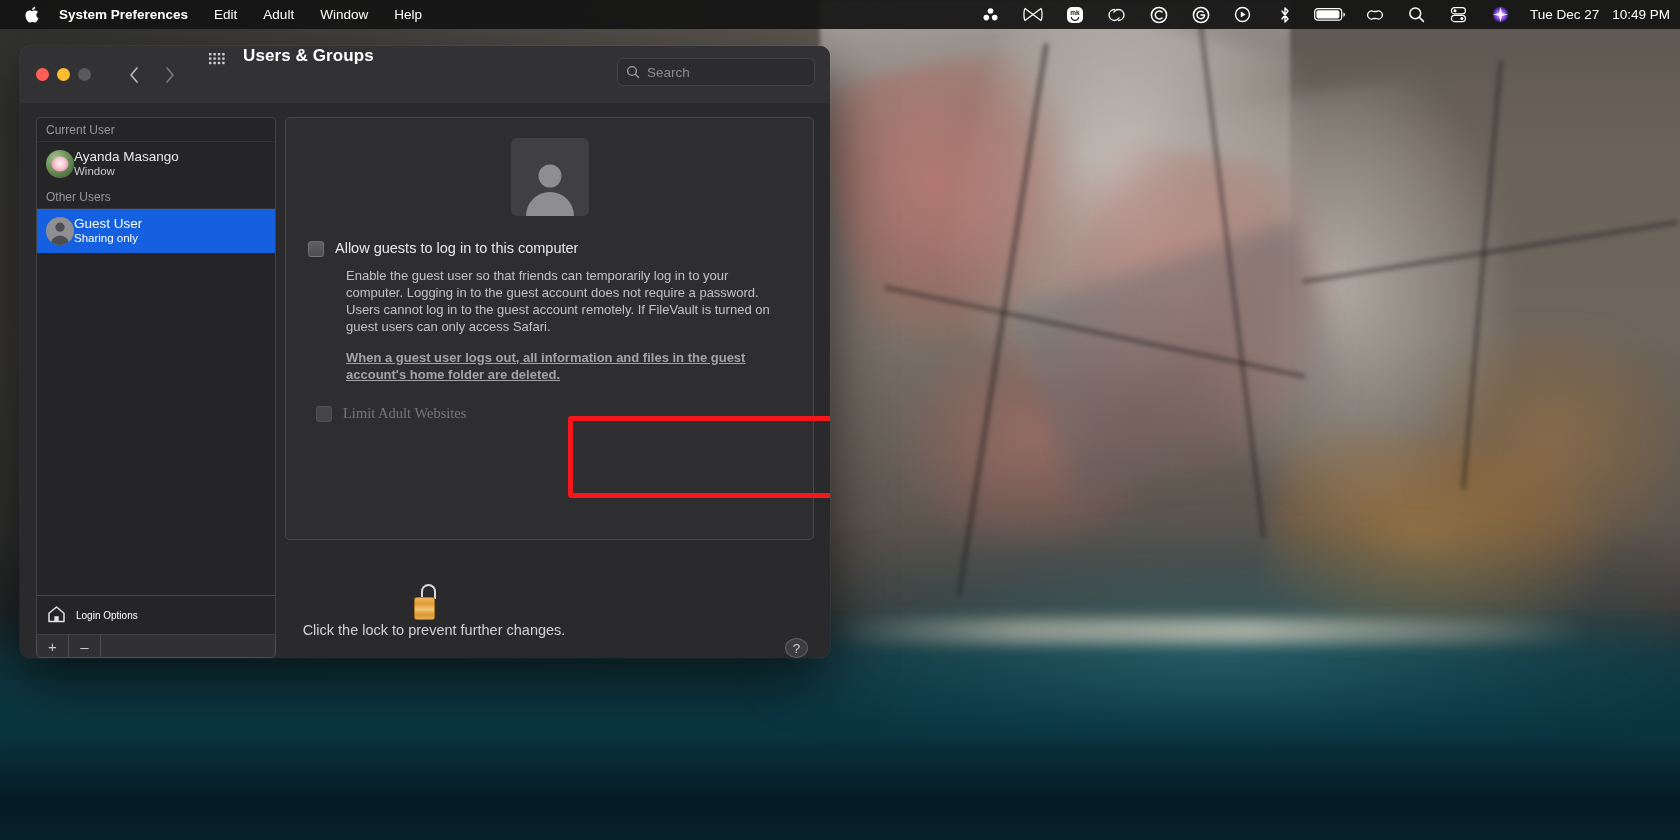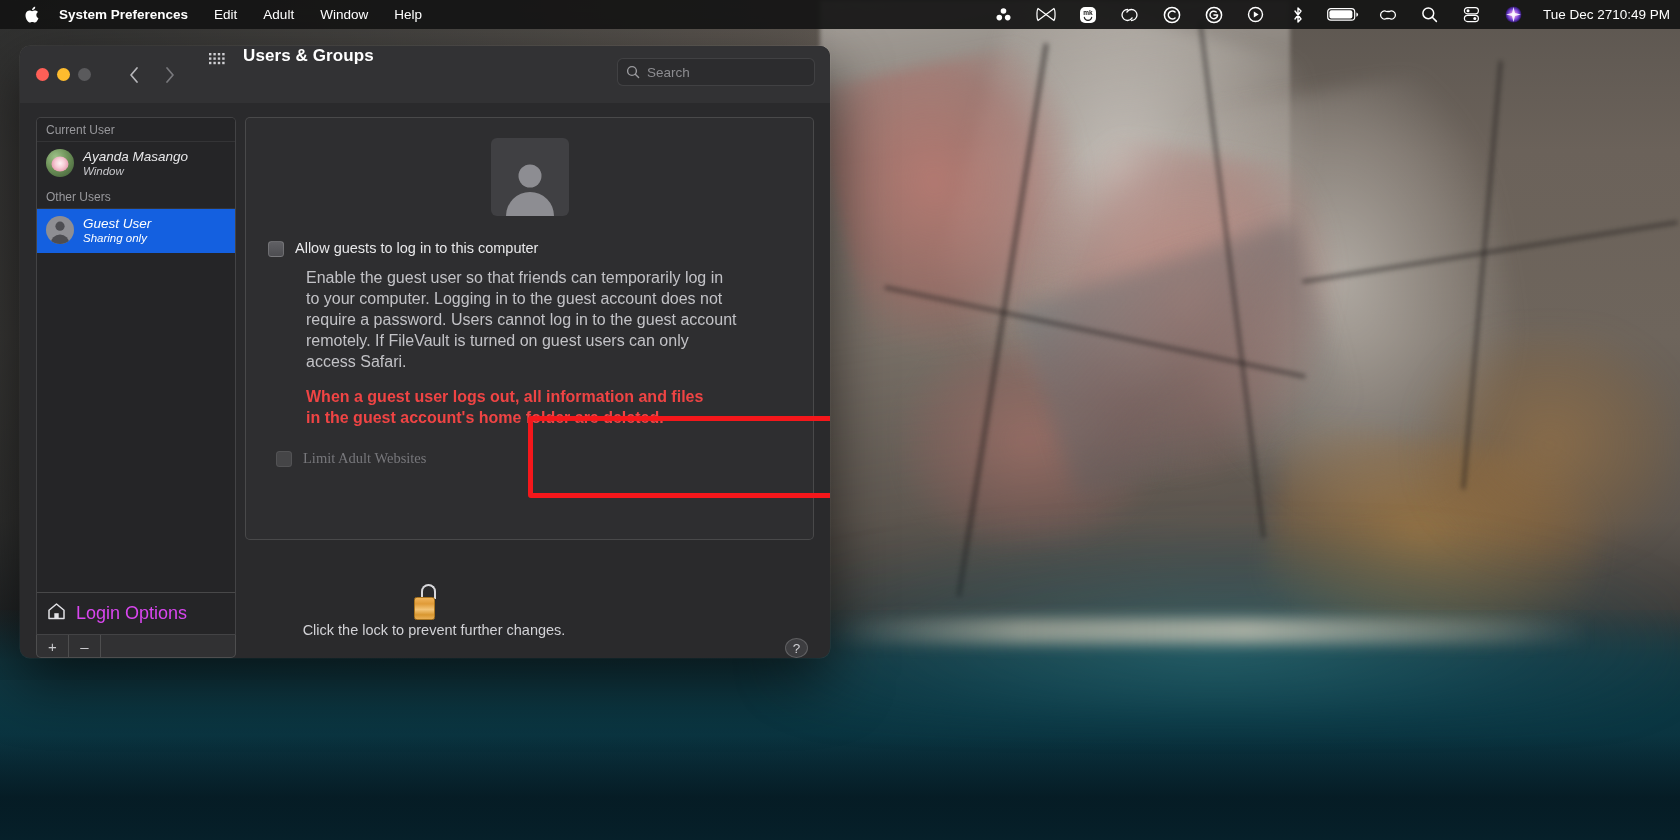--- a/index.html
+++ b/index.html
@@ -101,21 +101,21 @@
   }
   .mb-left { display:flex; align-items:center; gap:0; }
   .mb-apple { width:30px; display:flex; justify-content:center; align-items:center; }
   .mb-item { padding:0 13px; line-height:29px; white-space:nowrap; }
   .mb-item.bold { font-weight:bold; }
   .mb-right { margin-left:auto; display:flex; align-items:center; gap:0; }
   .mb-icon {
     width:42px; height:29px;
     display:flex; align-items:center; justify-content:center;
   }
-  .mb-clock { padding-left:8px; padding-right:4px; font-size:13.5px; white-space:nowrap; display:flex; }
+  .mb-clock { padding-left:8px; padding-right:4px; font-size:13.5px; white-space:nowrap; display:flex; gap:13px;}
 
   
   #prefs-window {
     position:absolute; left:20px; top:46px; width:810px; height:612px;
     background:#2a2a2c;
     border-radius:10px;
     box-shadow:0 22px 60px rgba(0,0,0,.62), 0 0 0 .5px rgba(255,255,255,.12);
     overflow:hidden;
     z-index:40;
   }
@@ -141,56 +141,56 @@
     width:198px; height:28px; border-radius:6px;
     background:#2c2c2e;
     border:.5px solid rgba(255,255,255,.10);
     display:flex; align-items:center; padding:0 8px; gap:7px;
   }
   .searchbox .ph { color:#8c8c90; font-size:13.5px; }
 
   #content { display:flex; padding:14px 16px 0 16px; height:calc(100% - 57px); }
 
   
-  #sidebar-wrap { width:200px; display:flex; flex-direction:column; }
+  #sidebar-wrap { width:240px; display:flex; flex-direction:column; }
   #sidebar {
     background:#252527;
     border:.5px solid rgba(255,255,255,.14);
     border-radius:5px 5px 0 0;
     flex:1;
     overflow:hidden;
     display:flex; flex-direction:column;
   }
   .sb-header {
     font-size:12px; color:#98989c; padding:5px 9px 4px 9px;
     background:#252527;
     border-bottom:.5px solid rgba(255,255,255,.07);
   }
   .sb-row {
-    display:flex; align-items:flex-start; gap:9px; padding:7px 9px;font-style:italic;
+    display:flex; align-items:center; gap:0; padding:7px 9px;
   }
   .sb-row.selected { background:#1460e0; }
   .sb-avatar { width:28px; height:28px; border-radius:50%; flex:none; overflow:hidden; position:relative; }
   .av-lotus { background:radial-gradient(circle at 35% 30%, #9fc38a 0%, #6d9158 45%, #3e5a36 100%); }
   .av-lotus::after {
     content:""; position:absolute; left:50%; top:52%;
     transform:translate(-50%,-50%);
     width:17px; height:15px; border-radius:50%;
     background:radial-gradient(circle at 50% 45%, #fff2f4 0%, #f6ccd6 40%, #e79bb0 75%, #d2849c 100%);
   }
   .av-guest { background:#8e8e93; display:flex; align-items:flex-end; justify-content:center; }
   .sb-name { font-size:13.5px; color:#e8e8ea; line-height:1.16; }
   .sb-sub { font-size:11.5px; color:#c8c8cc; line-height:1.2; }
   .sb-row.selected .sb-name, .sb-row.selected .sb-sub { color:#fff; font-weight:normal;}
   .sb-spacer { flex:1; }
   .sb-login {
     display:flex; align-items:center; gap:10px;
     padding:9px 10px;
     border-top:.5px solid rgba(255,255,255,.16);
-    font-size:18px; color:#d946ef;
+    font-size:10px; color:#ffffff;
     background:#252527;
   }
   #sb-footer {
     height:23px;
     background:#313133;
     border:.5px solid rgba(255,255,255,.14);
     border-top:none;
     border-radius:0 0 5px 5px;
     display:flex; align-items:stretch;
   }
@@ -225,23 +225,23 @@
   }
   .checkbox.disabled { background:#454547; border-color:rgba(255,255,255,.08); }
   .checkbox.checked {
     background:#1a73e8; border-color:#1a6fe0;
     display:flex; align-items:center; justify-content:center;
   }
   .chk-label { font-size:14.5px; color:#e8e8ea; }
   .chk-label.disabled { color:#77777b;font-family:Liberation Serif, serif; }
   .desc {
     margin:10px 0 0 38px; width:432px;
-    font-size:16px; color:#c2c2c6; line-height:1.32;
-  }
-  .desc.bold { margin-top:13px; font-weight:bold; color:#ef4444; width:410px; }
+    font-size:13px; color:#c2c2c6; line-height:1.32;
+  }
+  .desc.bold { margin-top:13px; font-weight:bold; color:#a3a3a3; width:410px;text-decoration:underline; }
   .limit-row { margin-top:22px; margin-left:8px; }
   .shared-row { margin-top:29px; margin-left:8px; }
 
   
   #annot {
     position:absolute;
     left:282px; top:298px; width:410px; height:82px;
     border:5px solid #f5171b;
     border-radius:3px;
     pointer-events:none;

